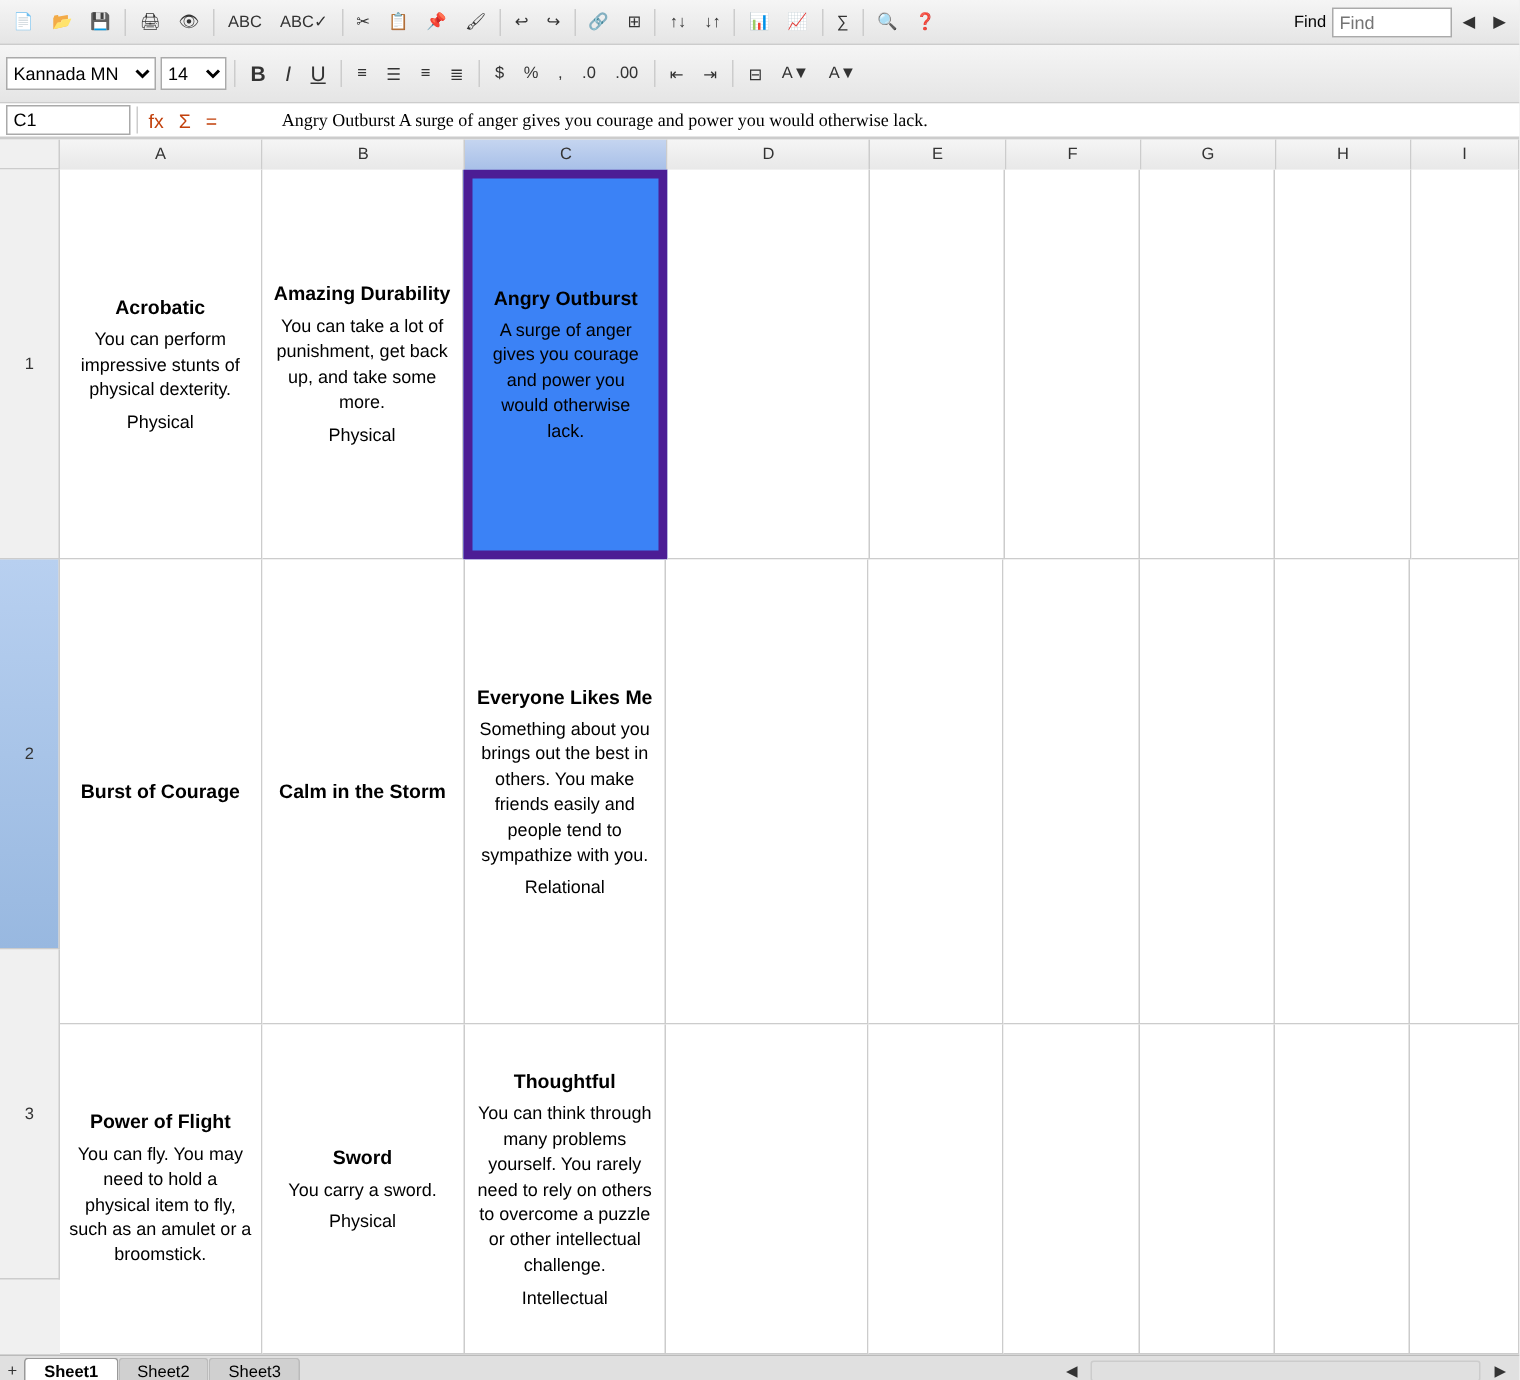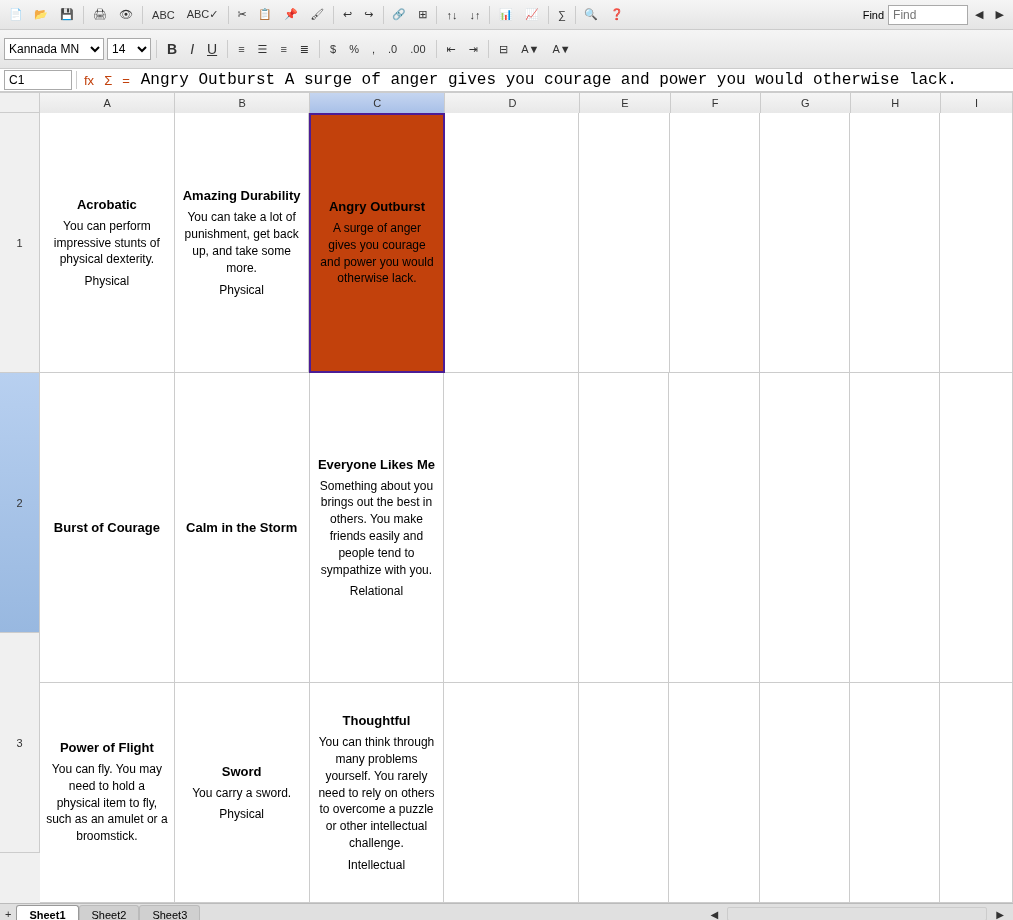--- a/index.html
+++ b/index.html
@@ -32,21 +32,21 @@
       height: 24px;
       background: #fff;
       border-bottom: 2px solid #ccc;
       display: flex;
       align-items: center;
       padding: 0 4px;
       gap: 4px;
     }
 
     .cell-ref-box {
-      width: 68px;
+      width: 83px;
       height: 20px;
       border: 1px solid #aaa;
       padding: 2px 4px;
       font-size: 12px;
       font-family: Arial, sans-serif;
     }
 
     .formula-divider {
       width: 1px;
       height: 18px;
@@ -55,23 +55,24 @@
 
     .formula-icon {
       font-size: 13px;
       color: #c2410c;
       cursor: pointer;
       padding: 0 3px;
     }
 
     .formula-content {
       flex: 1;
-      font-size: 16px;
-      font-family: Liberation Mono, monospace;
+      font-size: 12px;
+      font-family: Liberation Serif, serif;
       padding: 2px 4px;
+      margin-left: 32px;
     }
 
     .col-header {
       border-right: 1px solid #ccc;
       text-align: center;
       font-size: 11px;
       font-family: Arial, sans-serif;
       display: flex;
       align-items: center;
       justify-content: center;
@@ -137,22 +138,22 @@
       font-family: 'Kannada MN', Arial, sans-serif;
       text-align: center;
       background: #fff;
       overflow: hidden;
       display: flex;
       align-items: center;
       justify-content: center;
     }
 
     .cell.selected-cell {
-      border: 2px solid #4c1d95;
-      background: #c2410c;
+      border: 6px solid #4c1d95;
+      background: #3b82f6;
     }
 
     .cell.empty-cell {
       background: #fff;
     }
 
     .cell-inner {
       display: flex;
       flex-direction: column;
       align-items: center;

